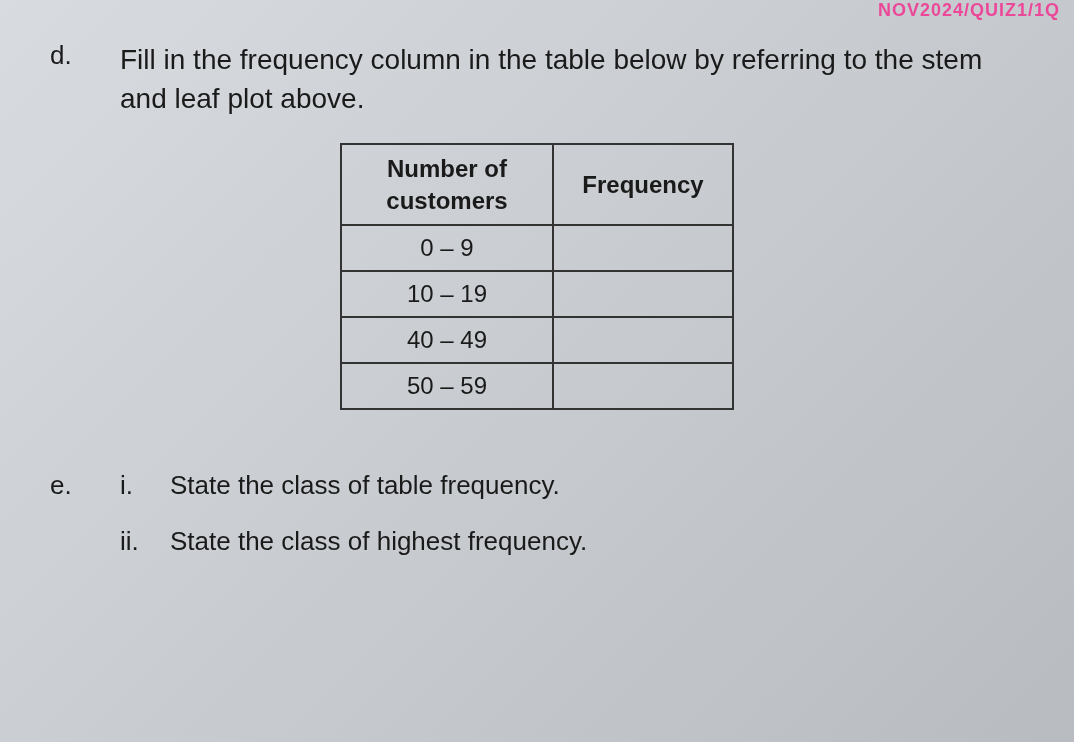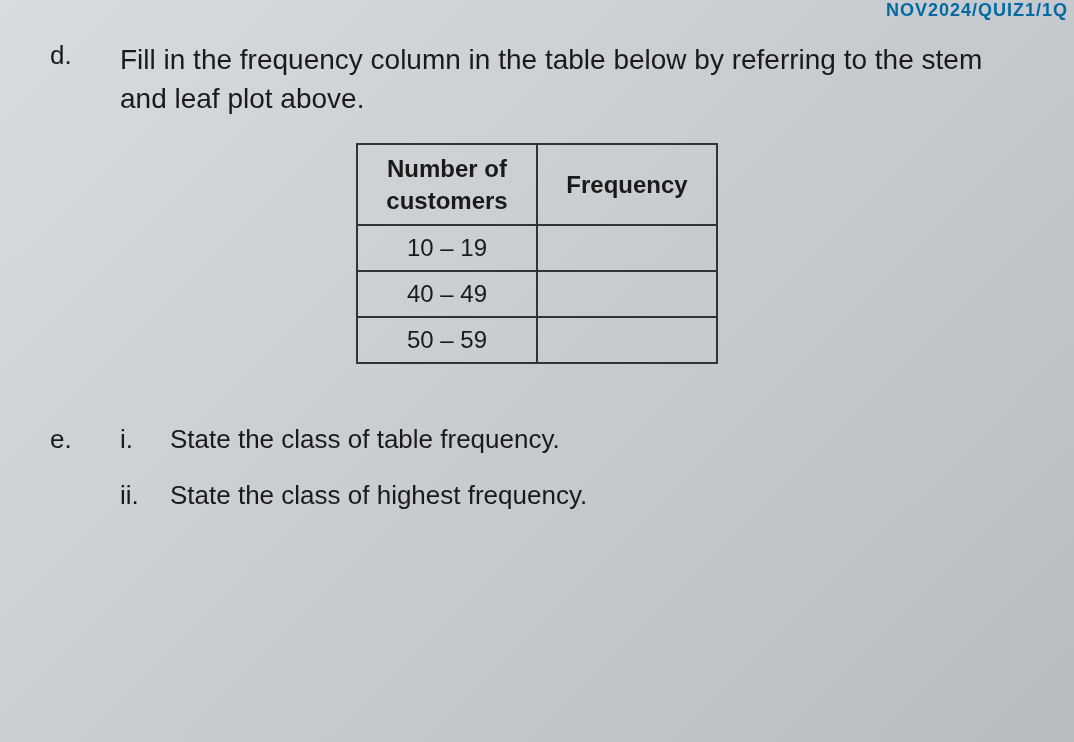--- a/index.html
+++ b/index.html
@@ -13,25 +13,25 @@
       background: linear-gradient(135deg, #d8dce0 0%, #c8ccd0 50%, #b8bcc0 100%);
       font-family: Arial, Helvetica, sans-serif;
       color: #1a1a1a;
       padding: 20px 40px;
       position: relative;
       overflow: hidden;
     }
     .header-fragment {
       position: absolute;
       top: 0;
-      right: 6px;
+      right: 14px;
       font-size: 18px;
       font-weight: bold;
       letter-spacing: 1px;
-      color: #0369a1;
+      color: #ec4899;
     }
     .question-block {
       display: flex;
       margin-top: 20px;
     }
     .question-label {
       width: 80px;
       font-size: 26px;
       padding-left: 10px;
     }
@@ -54,21 +54,21 @@
       border: 2px solid #333;
       padding: 8px 20px;
       font-size: 24px;
       text-align: center;
     }
     th {
       font-weight: bold;
       line-height: 1.3;
     }
     .col-customers {
-      width: 180px;
+      width: 212px;
     }
     .col-frequency {
       width: 180px;
       border-radius: 25px;
     }
     .sub-question-block {
       display: flex;
       margin-top: 20px;
       margin-left: 0;
     }
@@ -108,20 +108,24 @@
       <tr>
         <th class="col-customers">
           <span>Number of</span><br>
           <span>customers</span>
         </th>
         <th class="col-frequency">Frequency</th>
       </tr>
     </thead>
     <tbody>
       <tr>
+        <td>0 – 9</td>
+        <td></td>
+      </tr>
+      <tr>
         <td>10 – 19</td>
         <td></td>
       </tr>
       <tr>
         <td>40 – 49</td>
         <td></td>
       </tr>
       <tr>
         <td>50 – 59</td>
         <td></td>

